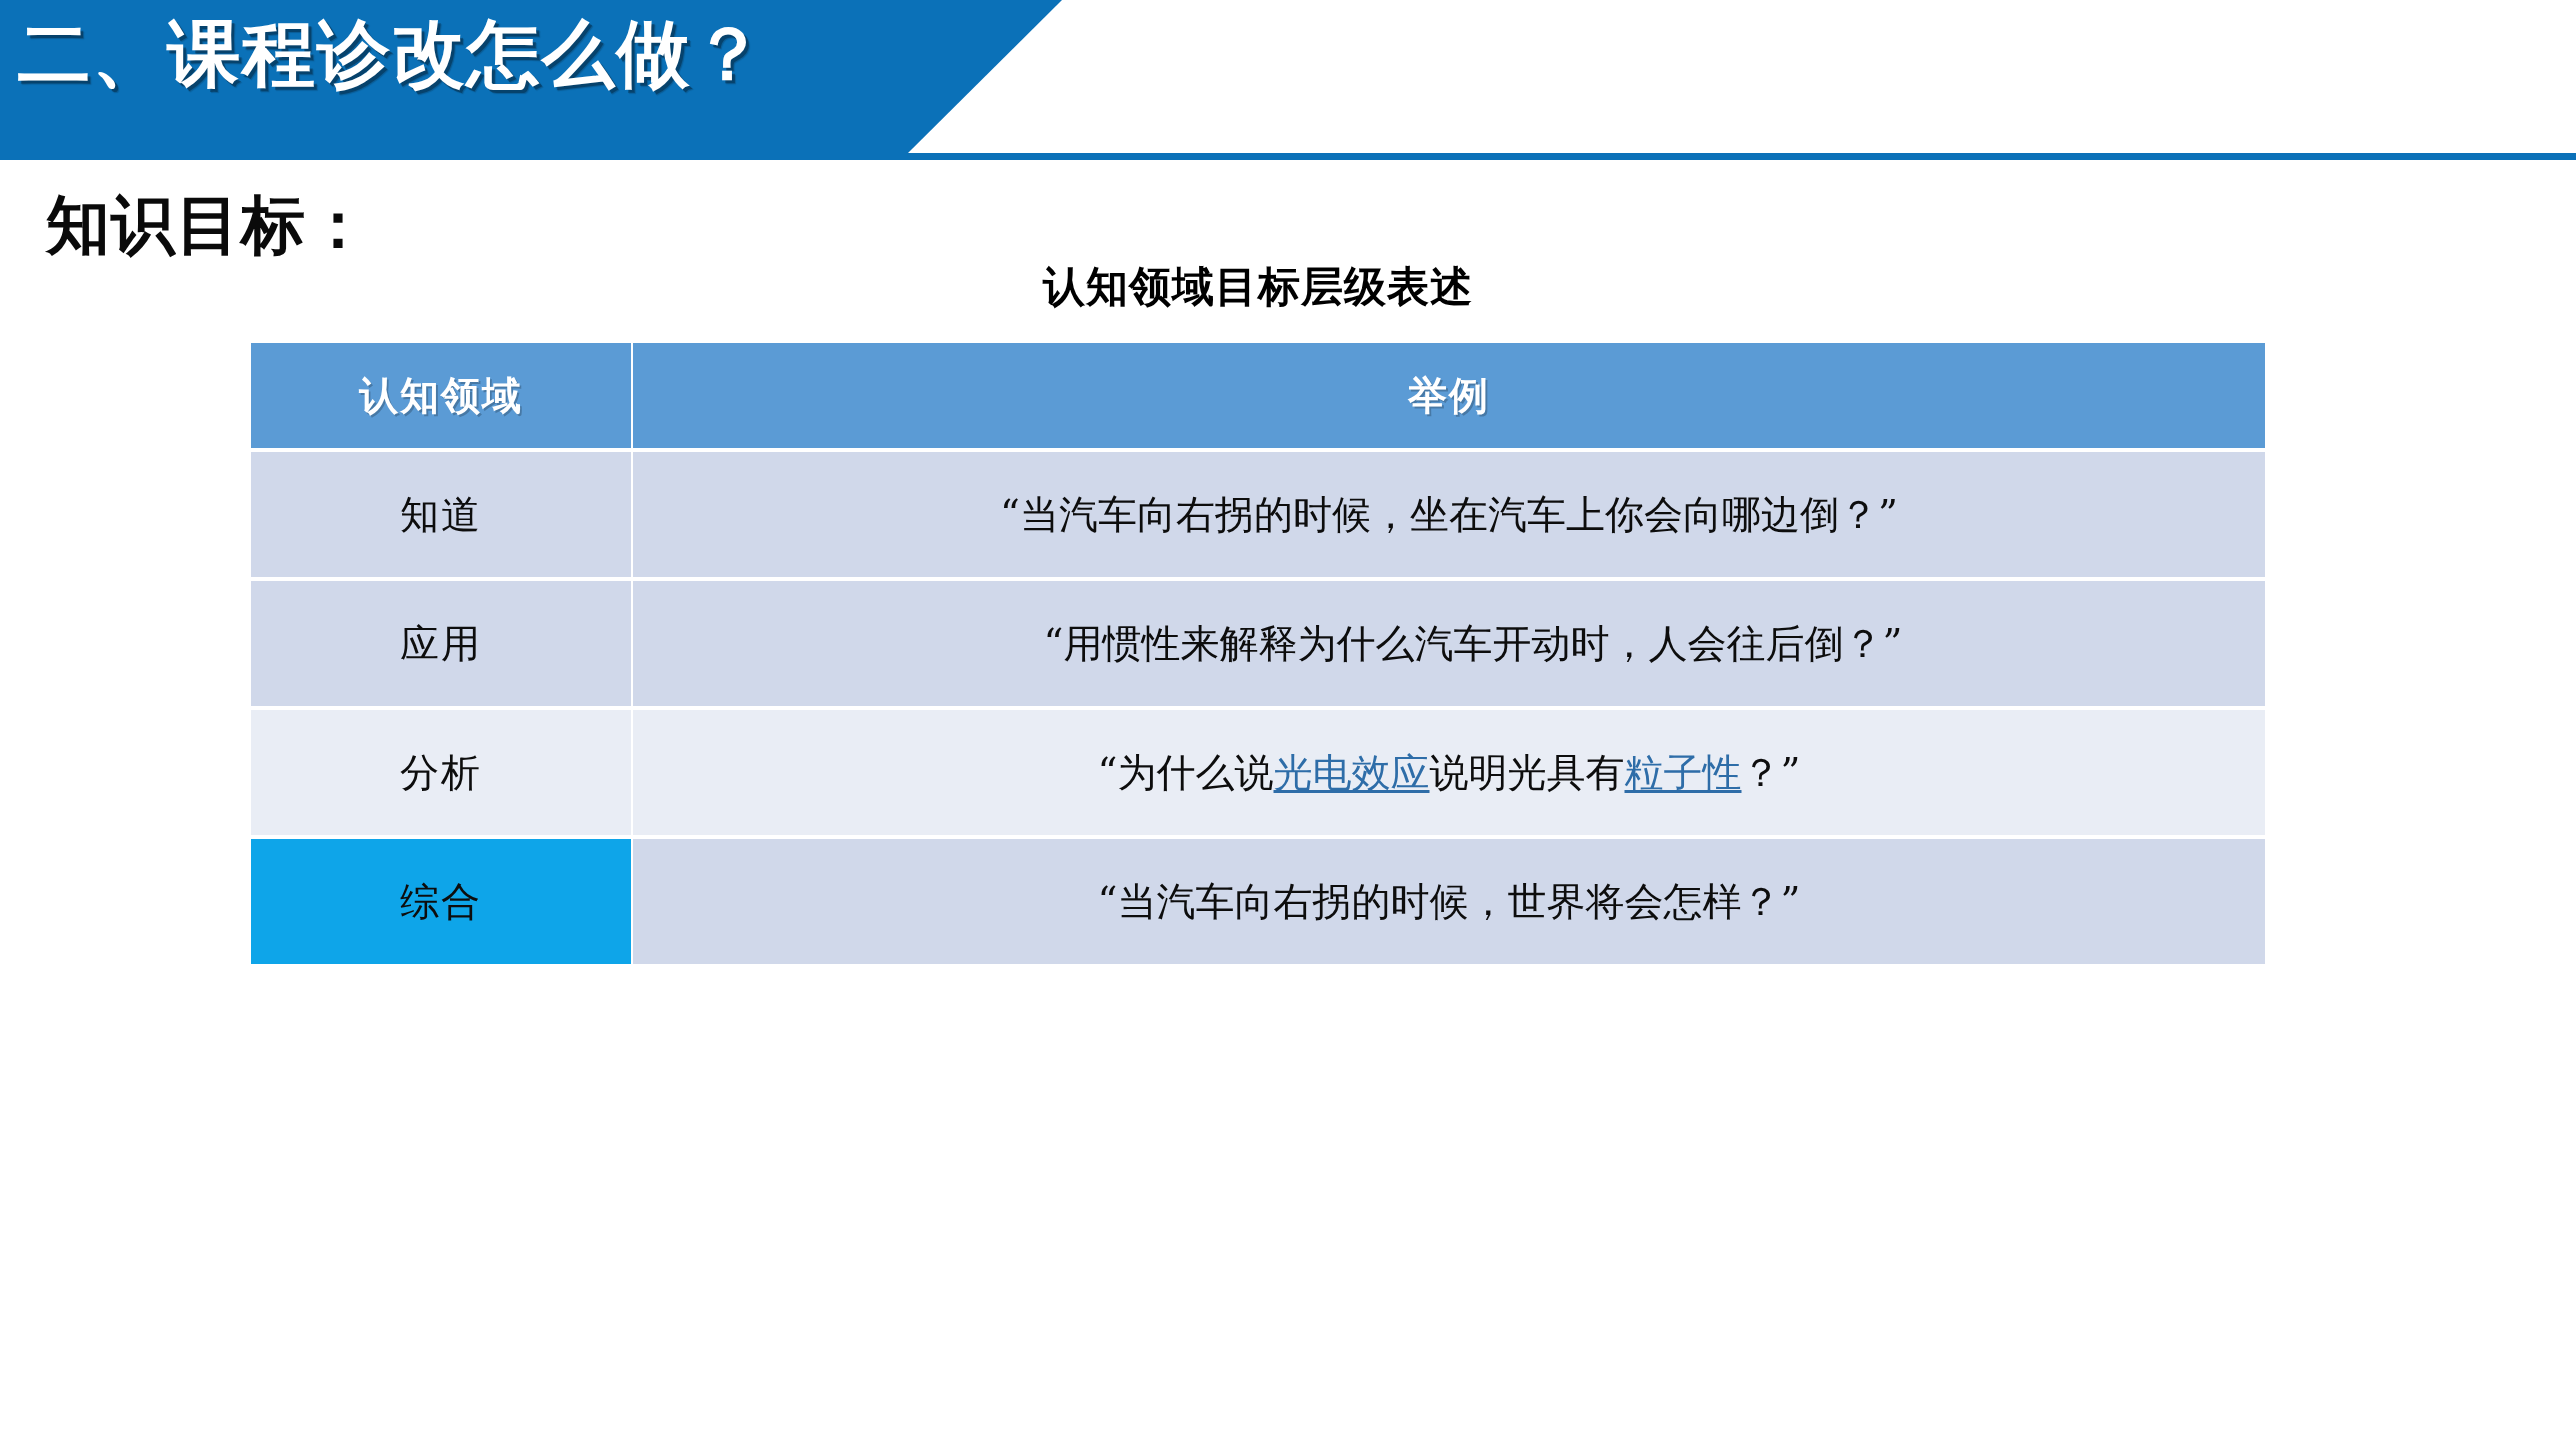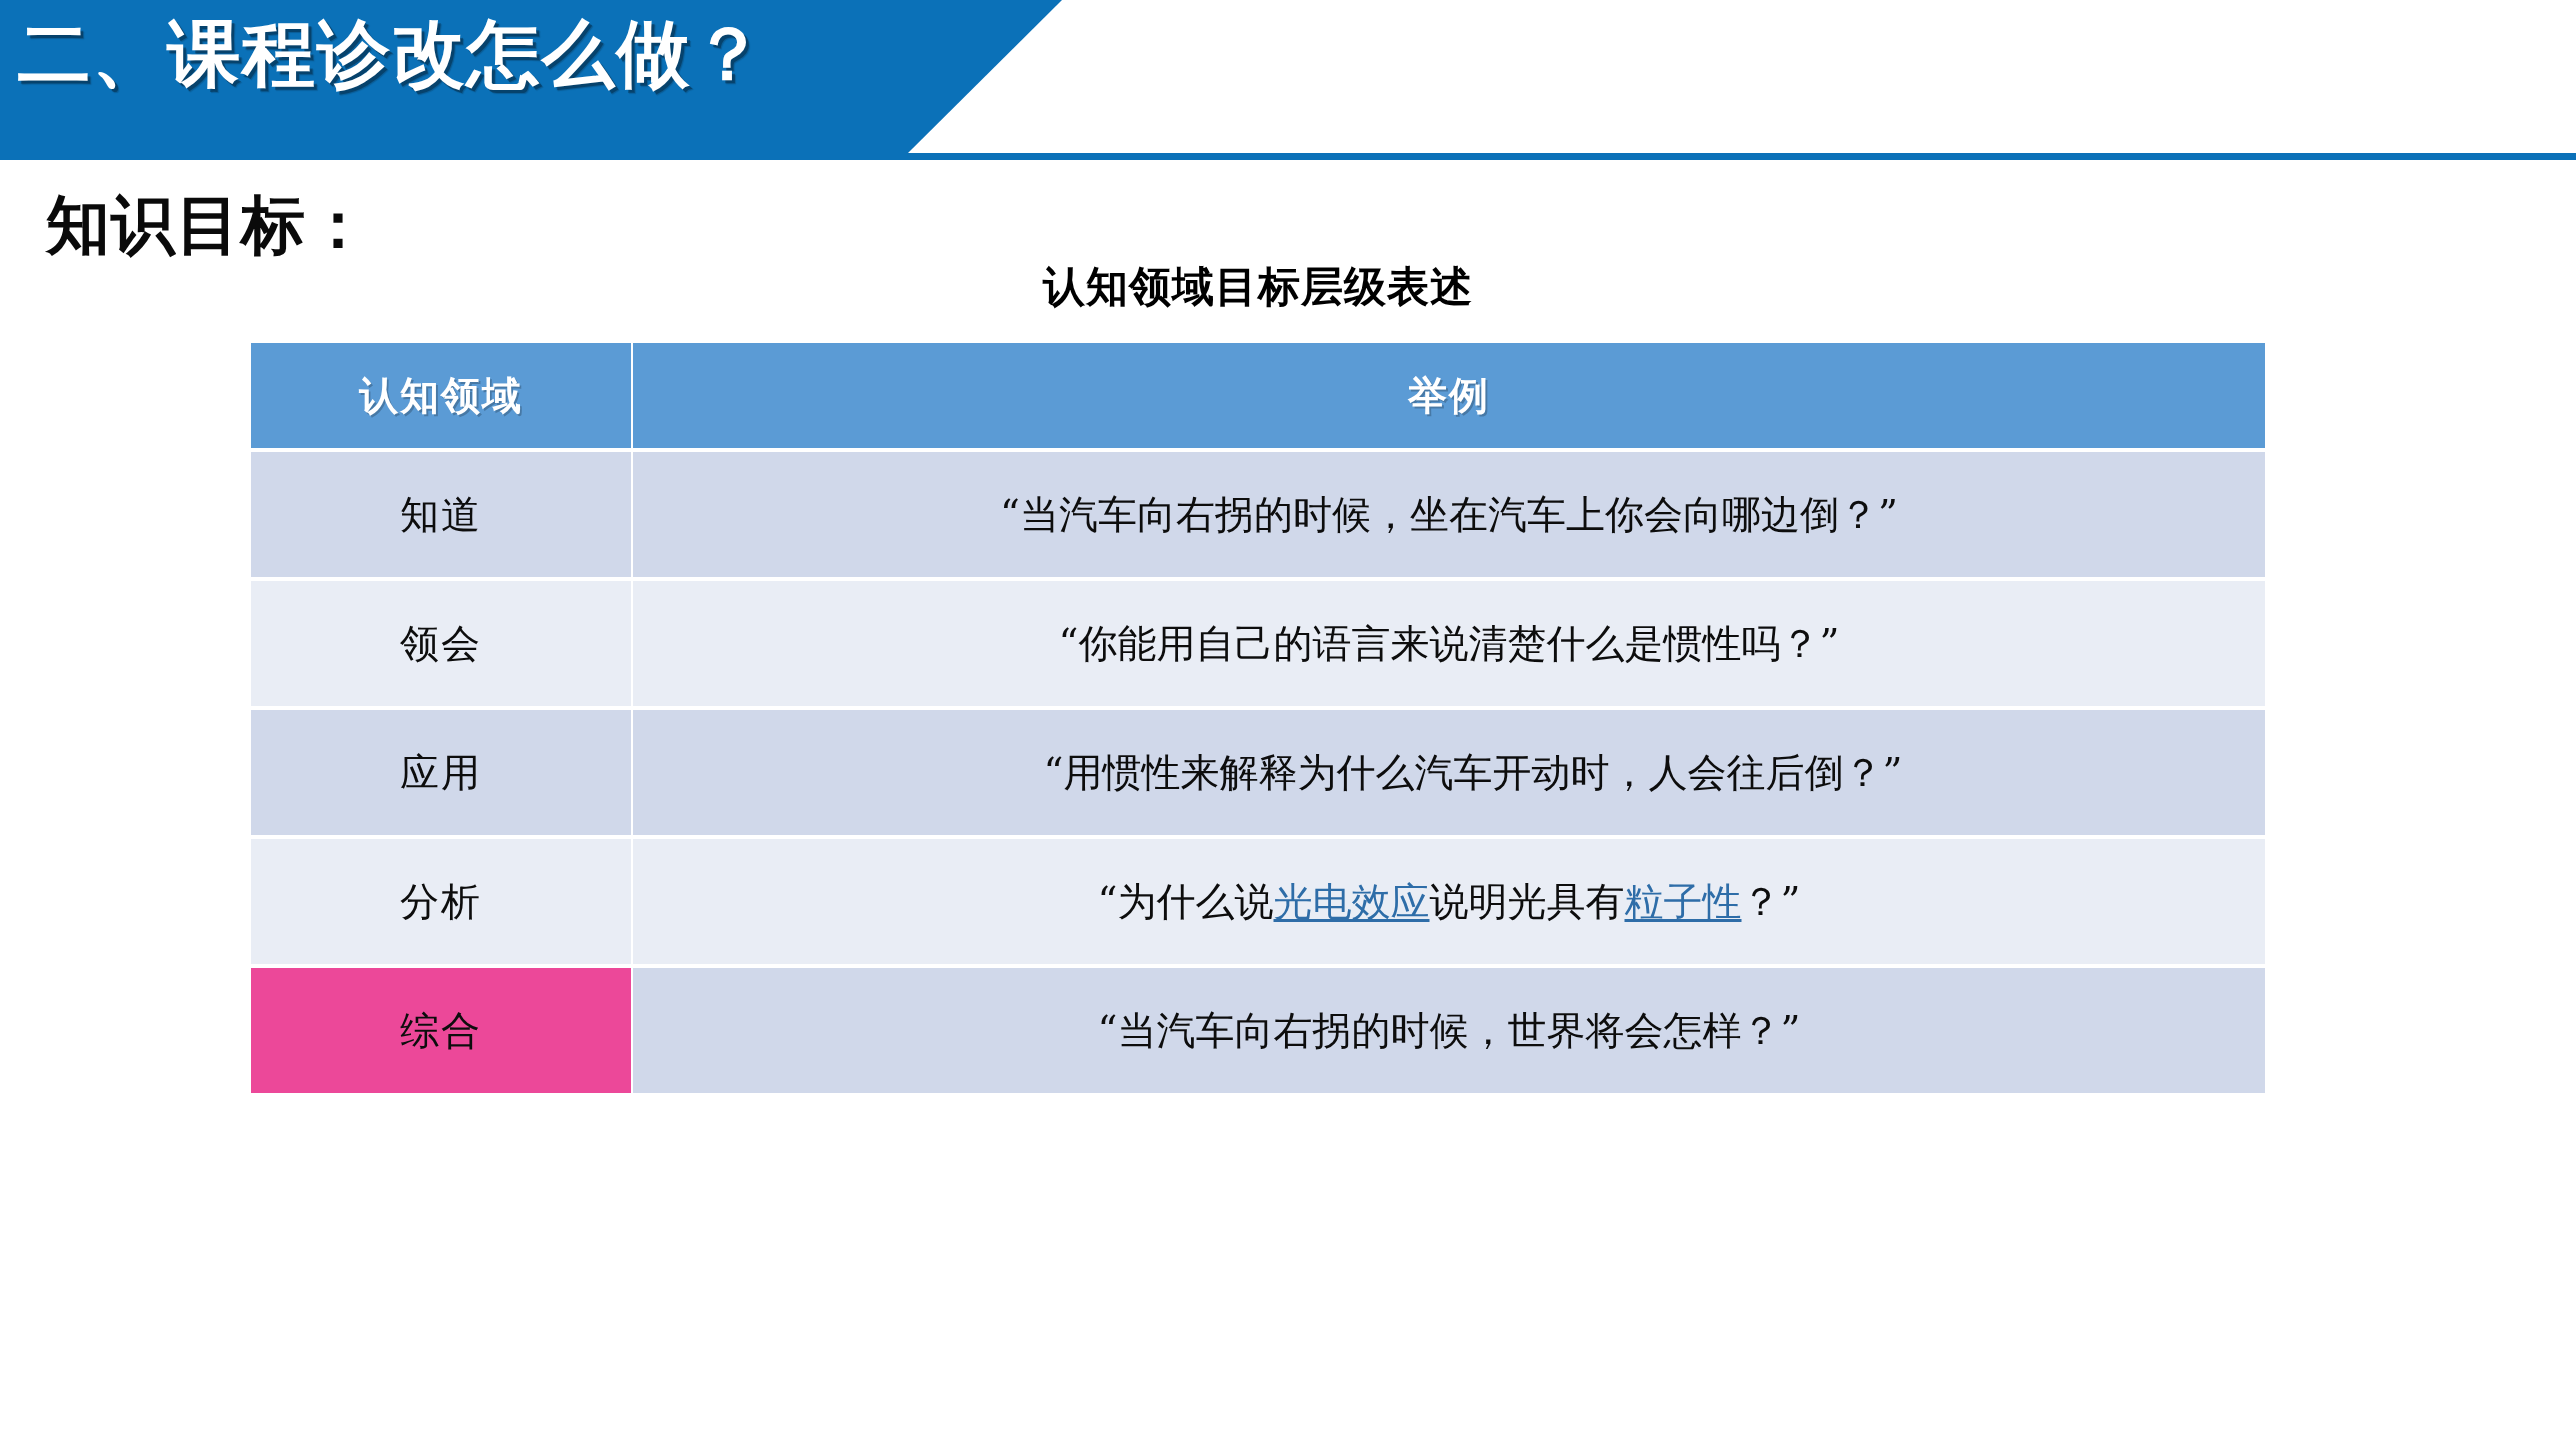--- a/index.html
+++ b/index.html
@@ -159,31 +159,27 @@
       <th class="th-domain" style="background: rgb(91, 155, 213);">认知领域</th>
       <th class="th-example" style="background: rgb(91, 155, 213);">举例</th>
     </tr>
   </thead>
   <tbody id="table-body">
 
   <tr class="row-shade-dark">
         <td class="cell-domain" style="background: rgb(208, 216, 234);">知道</td>
         <td class="cell-example" style="background: rgb(208, 216, 234);"><span class="cell-example-text"><span>“当汽车向右拐的时候，坐在汽车上你会向哪边倒？”</span></span></td>
       </tr>
-      <tr class="row-shade-light">
-        <td class="cell-domain" style="background: rgb(233, 237, 245);">领会</td>
-        <td class="cell-example" style="background: rgb(233, 237, 245);"><span class="cell-example-text"><span>“你能用自己的语言来说清楚什么是惯性吗？”</span></span></td>
-      </tr>
       <tr class="row-shade-dark">
         <td class="cell-domain" style="background: rgb(208, 216, 234);">应用</td>
         <td class="cell-example" style="background: rgb(208, 216, 234); padding-left: 48px;"><span class="cell-example-text"><span>“用惯性来解释为什么汽车开动时，人会往后倒？”</span></span></td>
       </tr>
       <tr class="row-shade-light">
         <td class="cell-domain" style="background: rgb(233, 237, 245);">分析</td>
         <td class="cell-example" style="background: rgb(233, 237, 245);"><span class="cell-example-text"><span>“为什么说</span><span class="hyperlink-text" style="color: rgb(46, 109, 168);">光电效应</span><span>说明光具有</span><span class="hyperlink-text" style="color: rgb(46, 109, 168);">粒子性</span><span>？”</span></span></td>
       </tr>
       <tr class="row-shade-dark">
-        <td class="cell-domain" style="background: #ec4899;">综合</td>
+        <td class="cell-domain" style="background: #0ea5e9;">综合</td>
         <td class="cell-example" style="background: rgb(208, 216, 234);"><span class="cell-example-text"><span>“当汽车向右拐的时候，世界将会怎样？”</span></span></td>
       </tr>
     </tbody>
 </table>
 
 
 </body></html>

